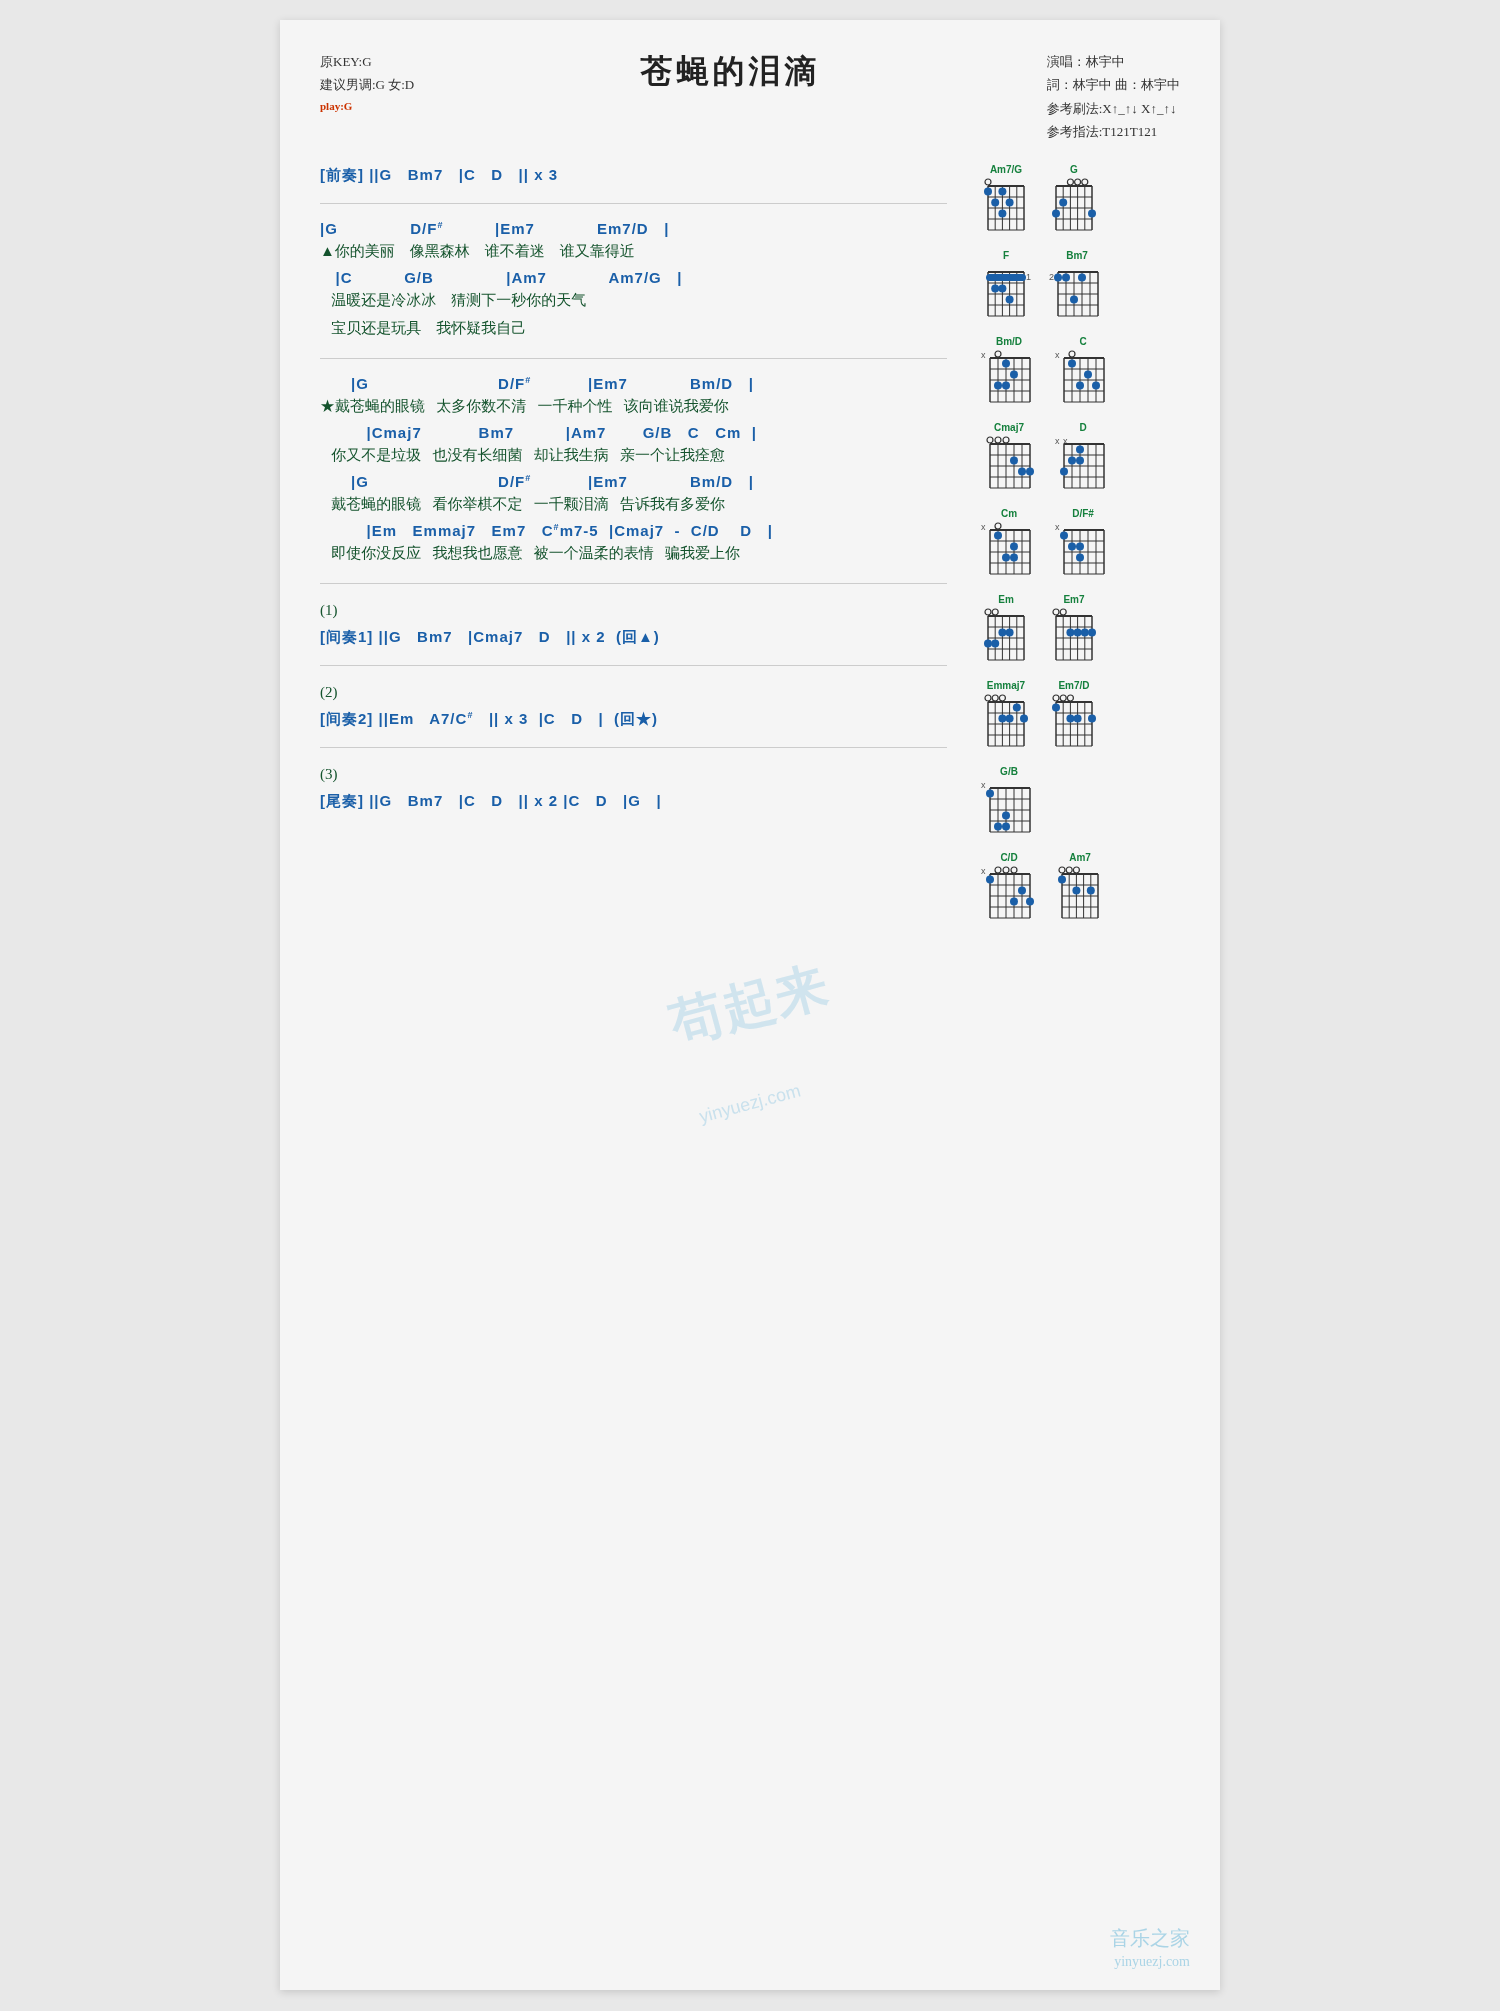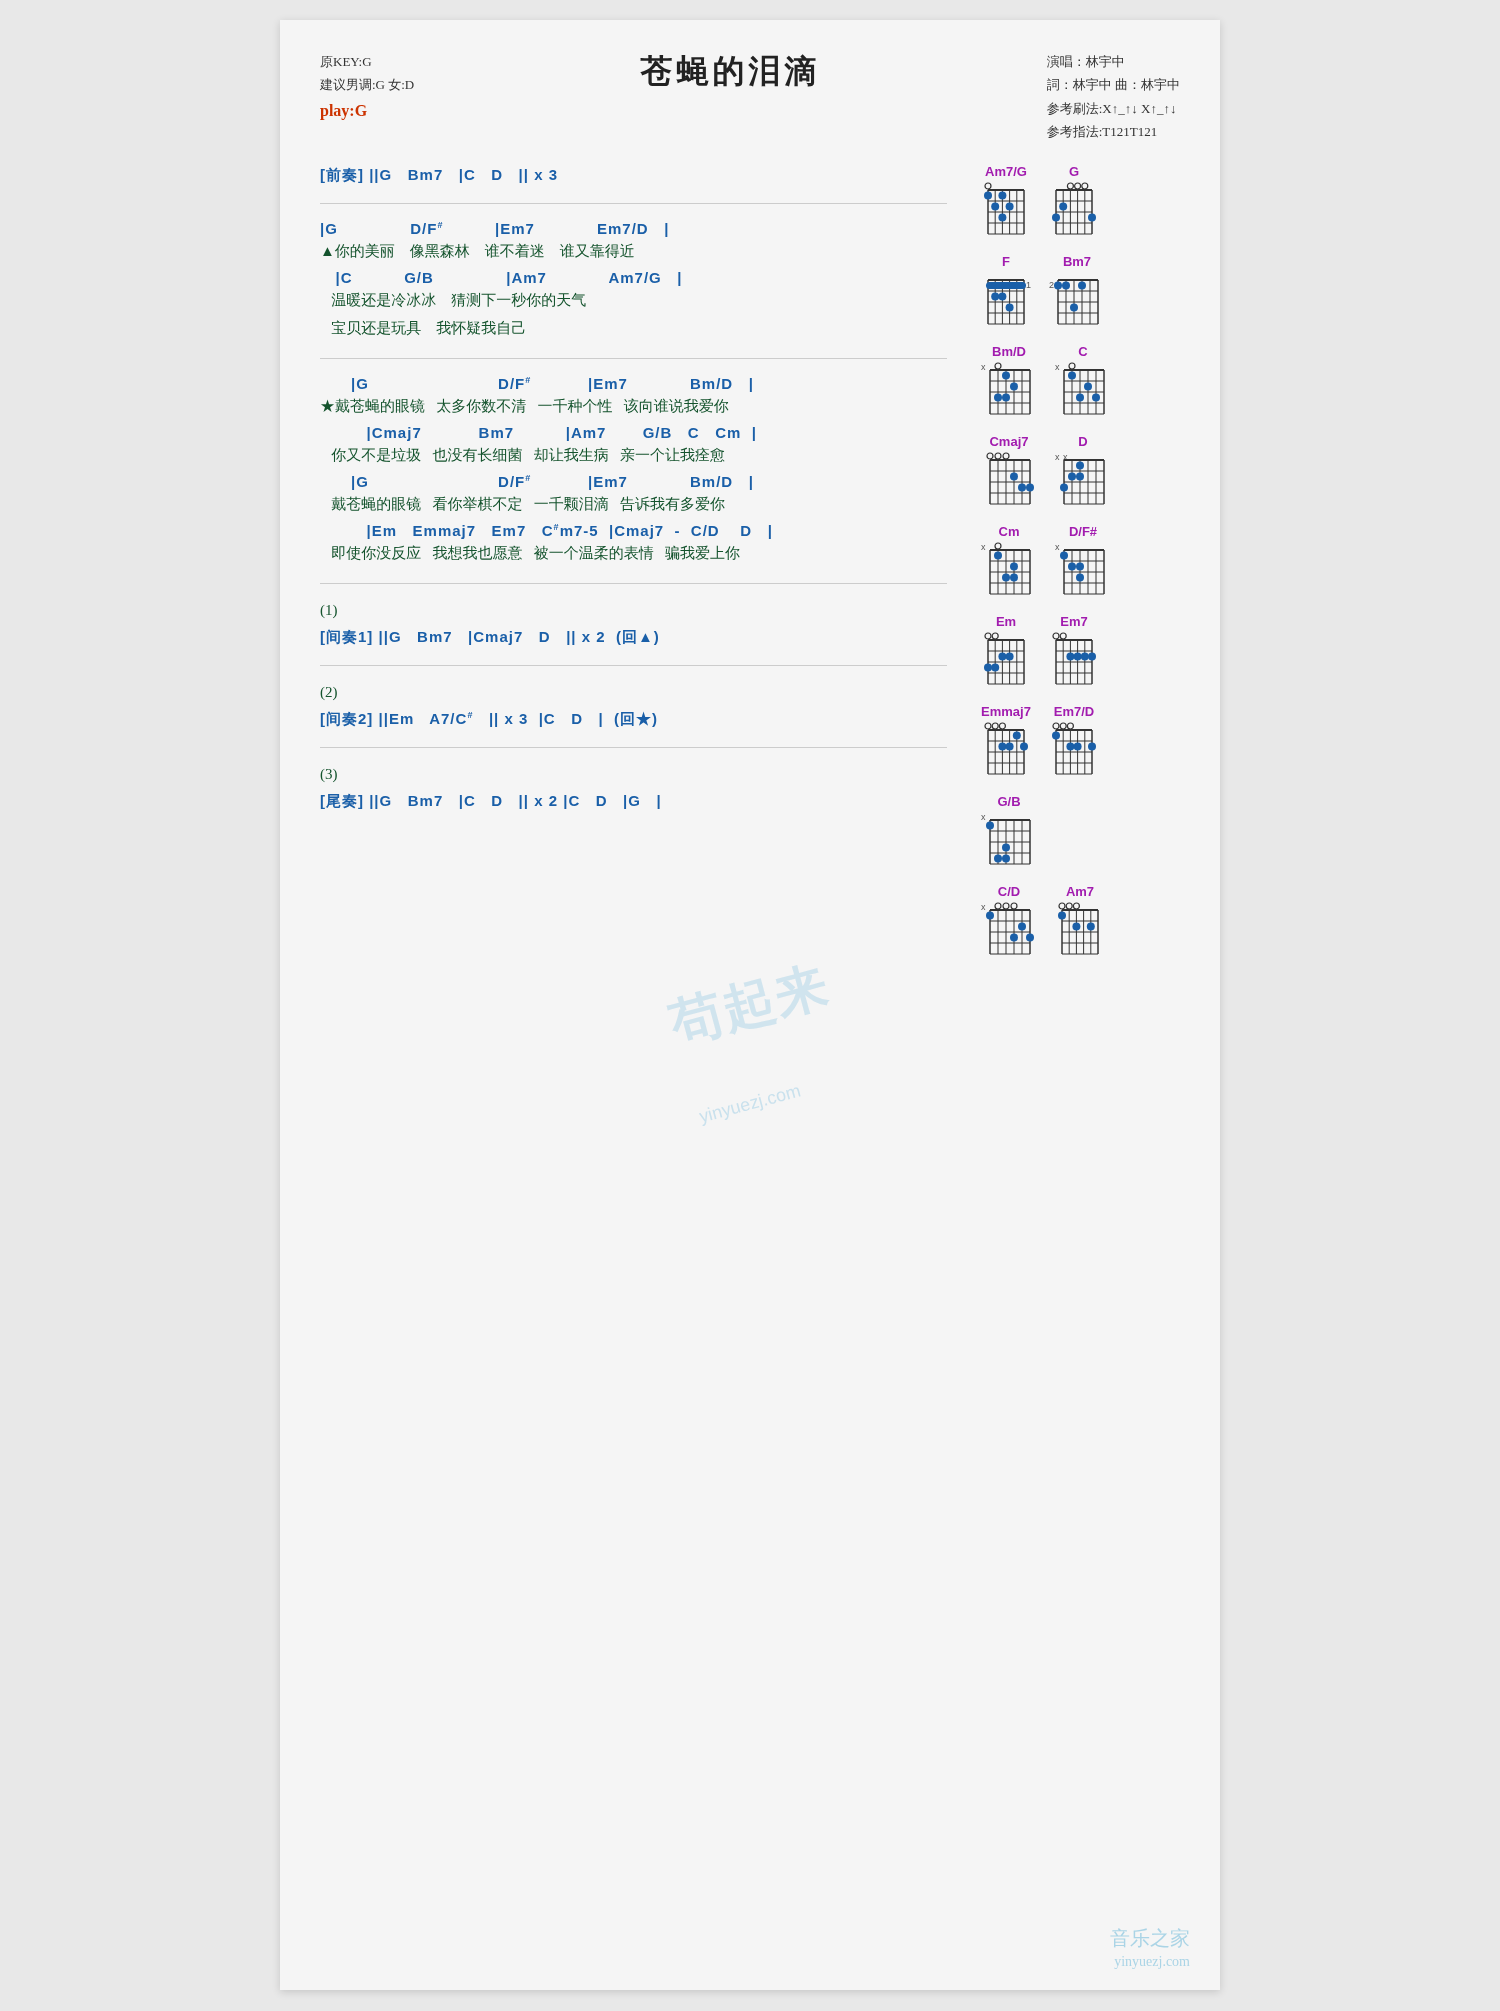--- a/index.html
+++ b/index.html
@@ -26,21 +26,21 @@
       margin-bottom: 20px;
     }
     .header-left {
       font-size: 13px;
       color: #333;
       line-height: 1.8;
     }
     .header-left .play-key {
       color: #cc3300;
       font-weight: bold;
-      font-size: 16px;
+      font-size: 11px;
     }
     .header-center {
       text-align: center;
       flex: 1;
     }
     .song-title {
       font-size: 32px;
       font-weight: bold;
       color: #222;
       letter-spacing: 4px;
@@ -94,23 +94,23 @@
       gap: 16px;
       margin-bottom: 16px;
       justify-content: flex-start;
     }
     .chord-diagram {
       display: flex;
       flex-direction: column;
       align-items: center;
     }
     .chord-name {
-      font-size: 13px;
+      font-size: 10px;
       font-weight: bold;
-      color: #a21caf;
+      color: #15803d;
       margin-bottom: 3px;
       font-family: "Arial", sans-serif;
       text-align: center;
     }
     .watermark {
       position: absolute;
       top: 50%;
       left: 50%;
       transform: translate(-50%, -50%) rotate(-15deg);
       font-size: 52px;

